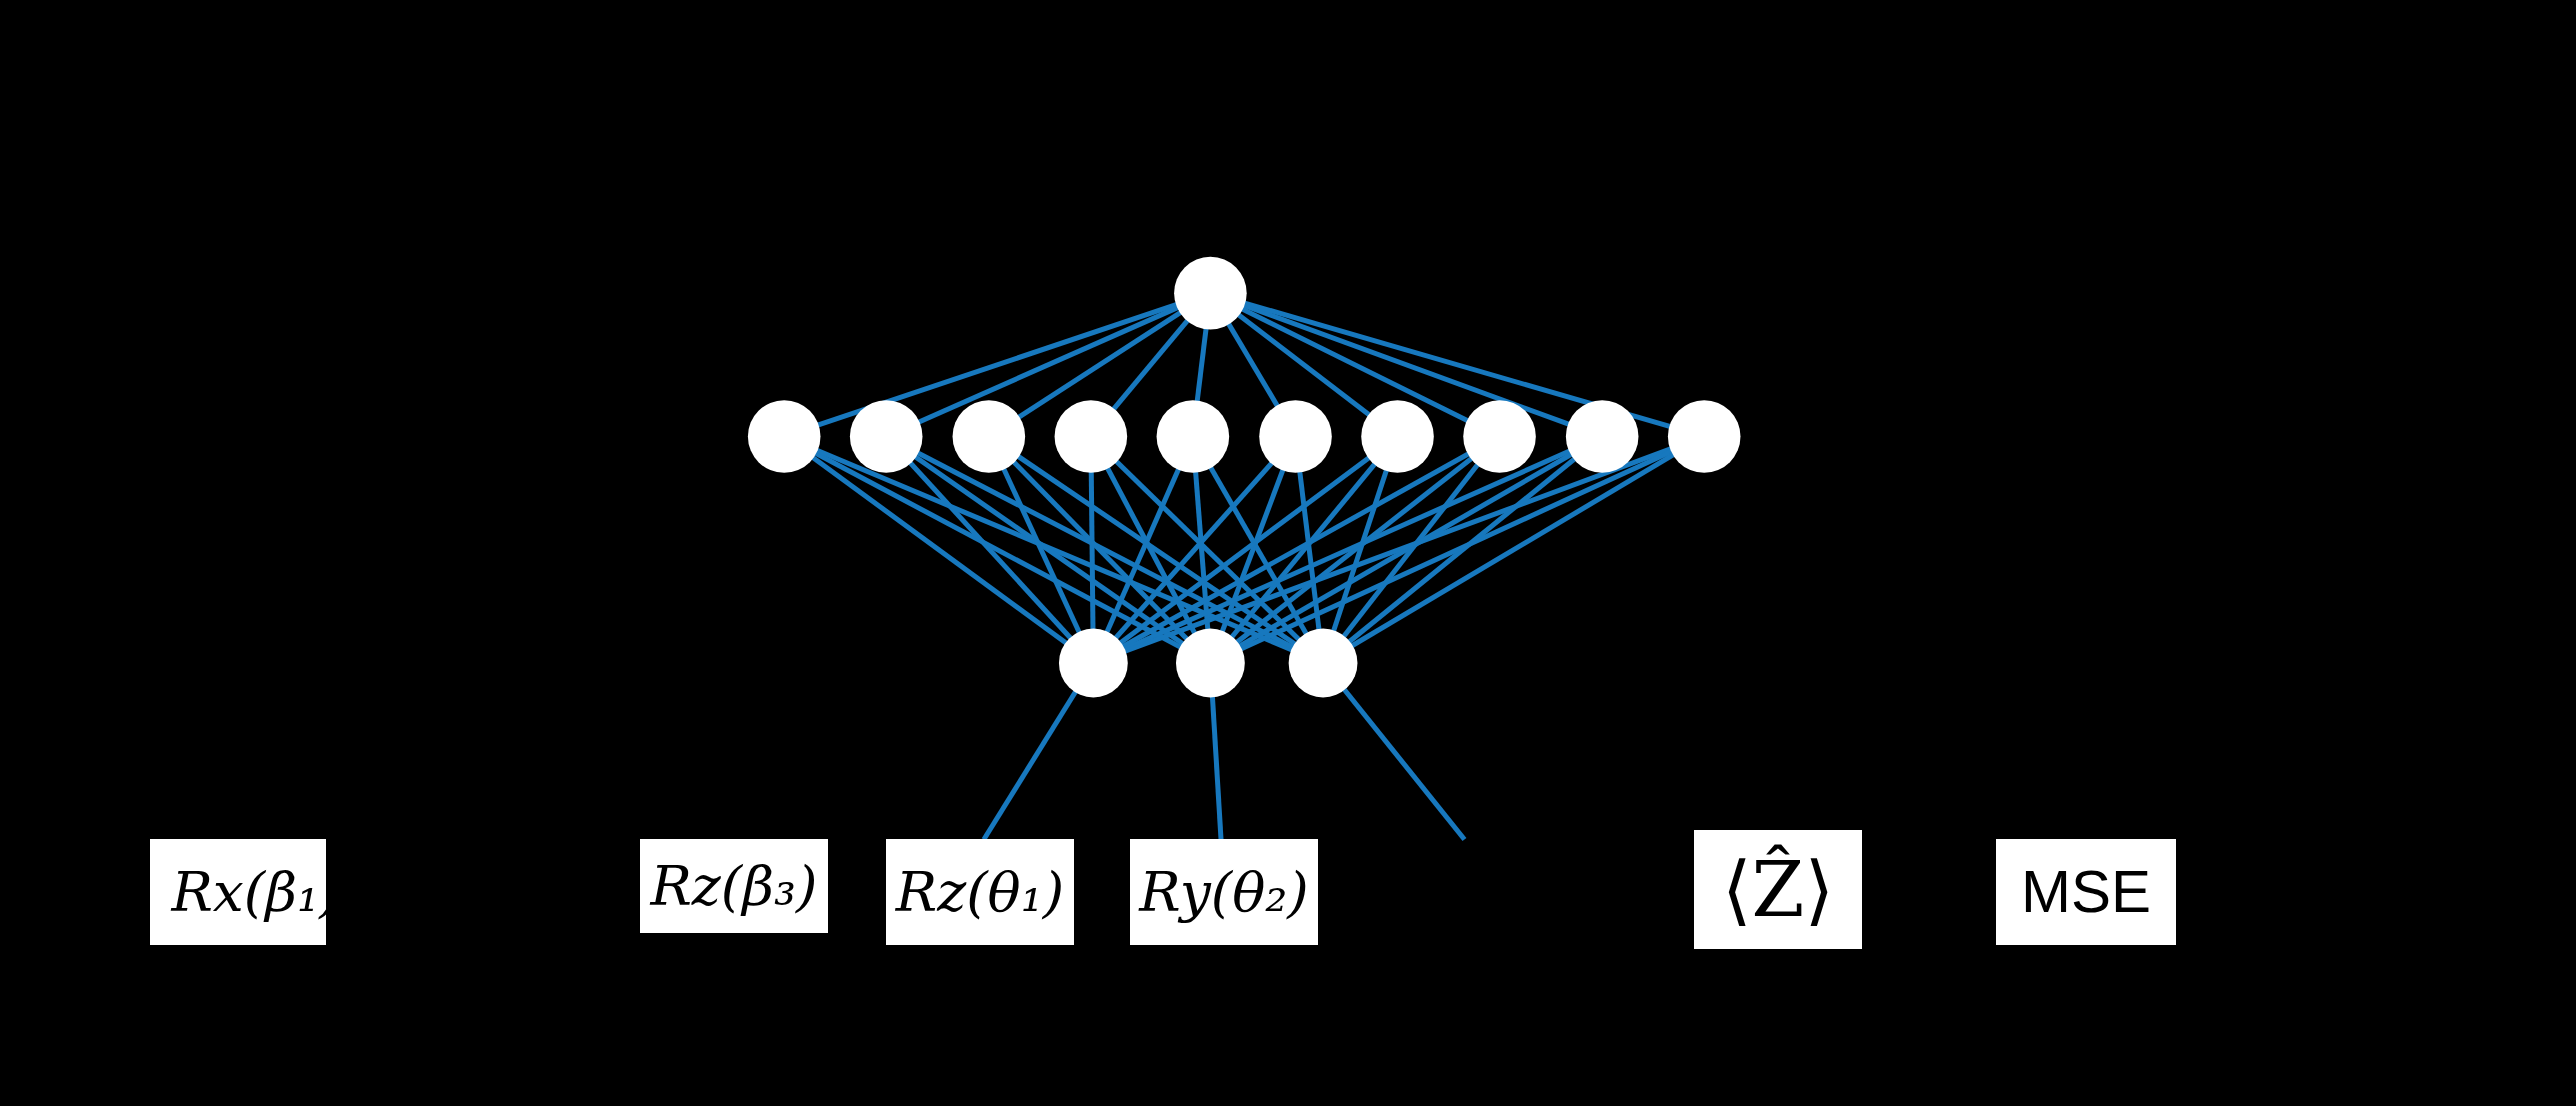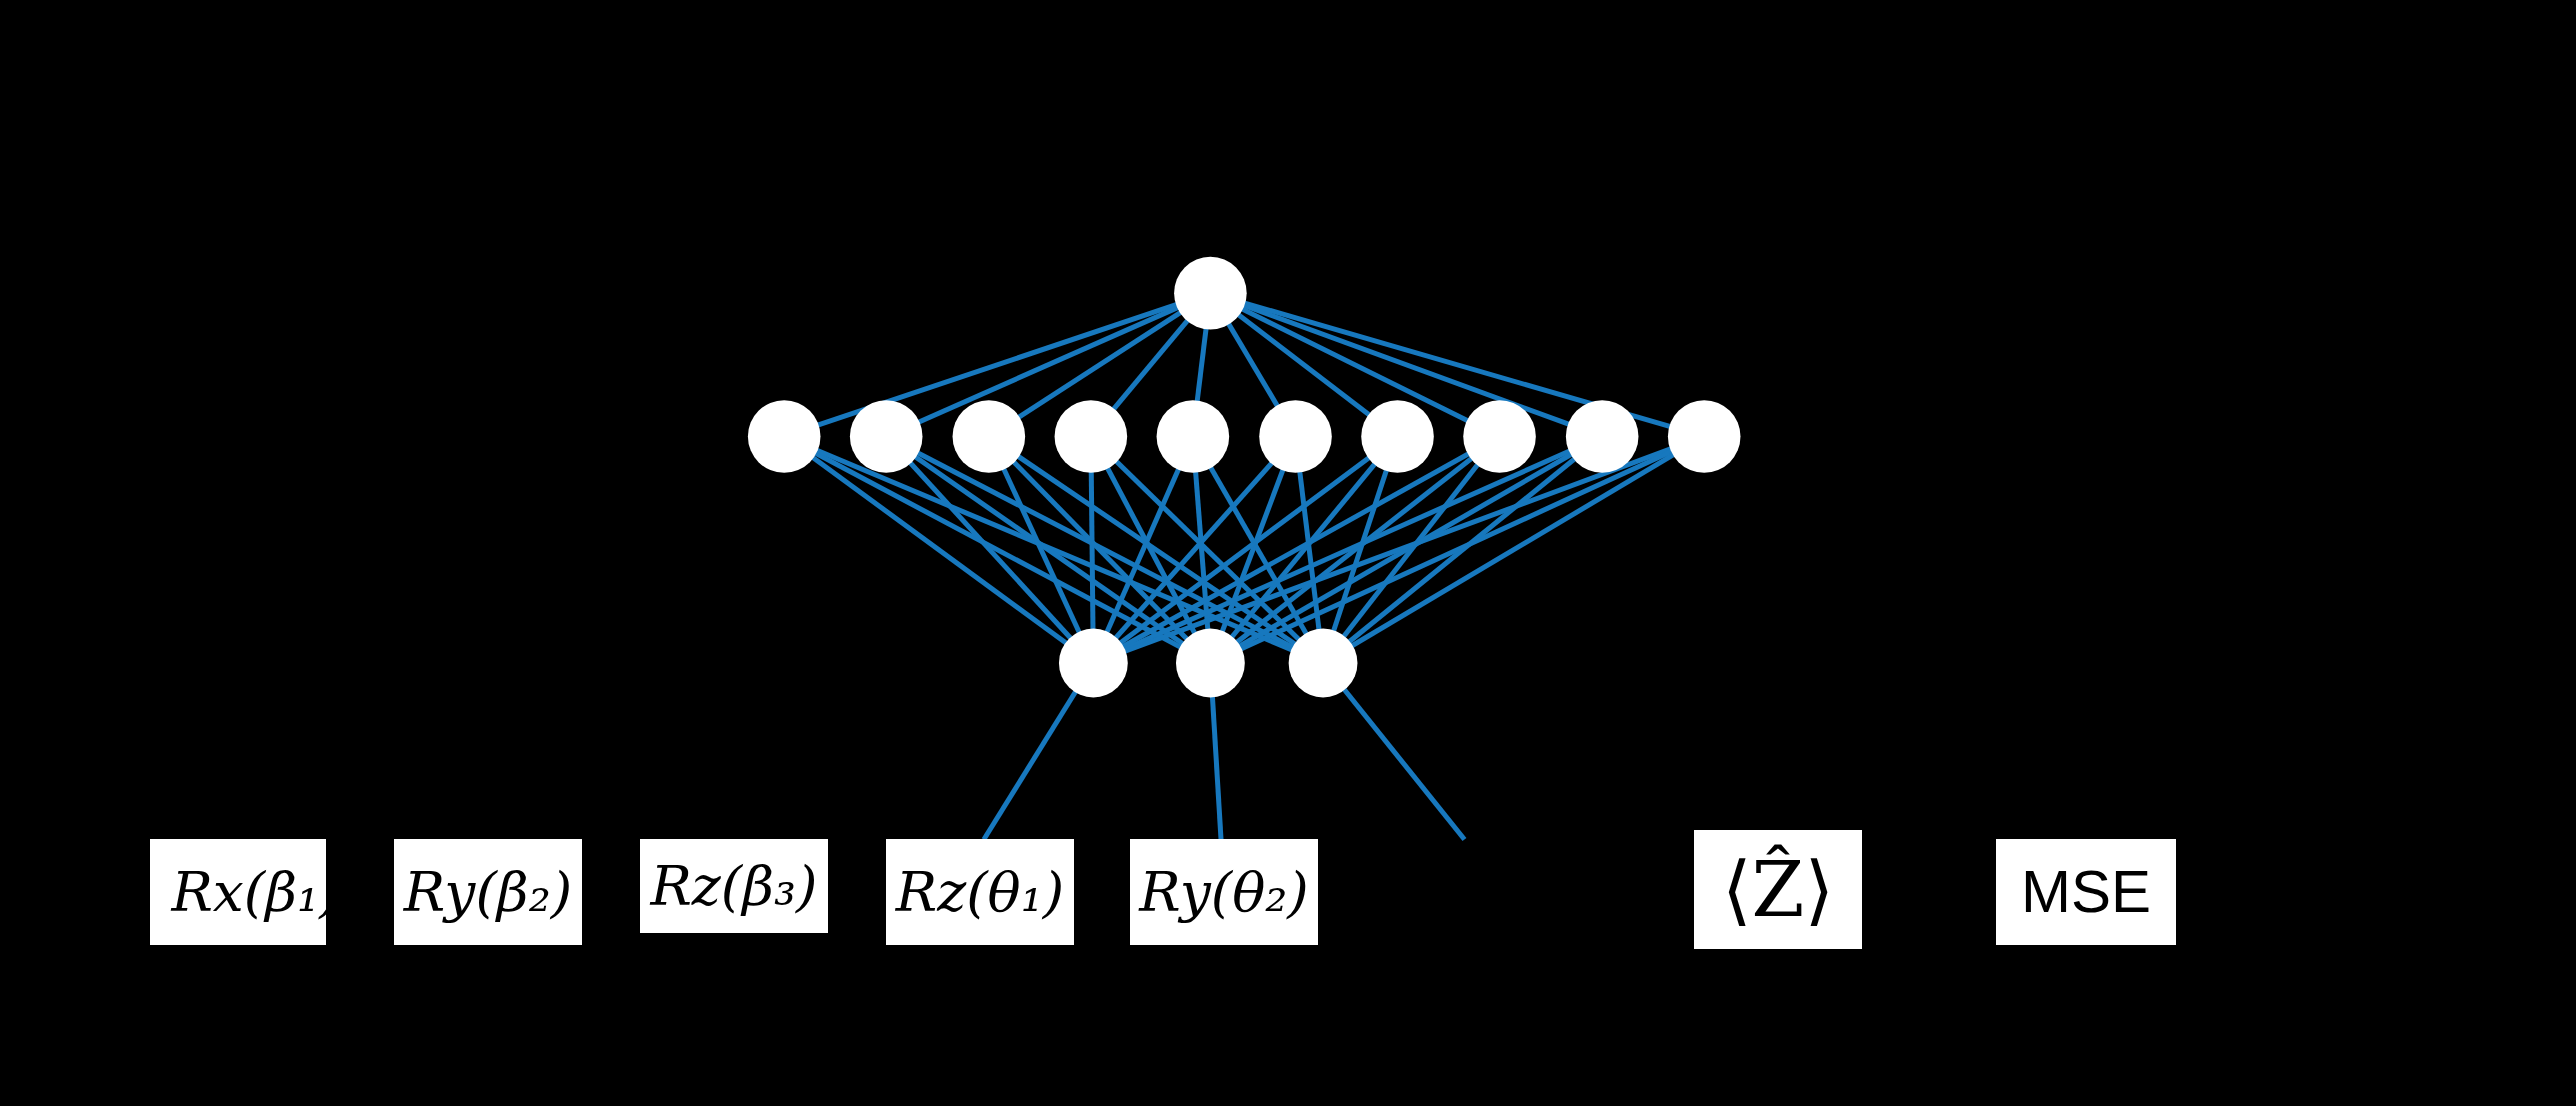--- a/index.html
+++ b/index.html
@@ -117,23 +117,20 @@
       <circle cx="2723" cy="697" r="58" fill="#ffffff"></circle>
       <circle cx="1747" cy="1059" r="55" fill="#ffffff"></circle>
       <circle cx="1934" cy="1059" r="55" fill="#ffffff"></circle>
       <circle cx="2114" cy="1059" r="55" fill="#ffffff"></circle>
     </svg>
 
   <div class="box" style="left:150px; top:839px; width:176px; height:106px;padding-left:36px;">
     <span class="gate-label">Rx(β₁)</span>
   </div>
 
-  <div class="box" style="left:394px; top:839px; width:188px; height:106px;">
-    <span class="gate-label">Ry(β₂)</span>
-  </div>
 
   <div class="box" style="left:640px; top:839px; width:188px; height:94px;">
     <span class="gate-label">Rz(β₃)</span>
   </div>
 
   <div class="box" style="left:886px; top:839px; width:188px; height:106px;text-align:right;">
     <span class="gate-label">Rz(θ₁)</span>
   </div>
 
   <div class="box" style="left:1130px; top:839px; width:188px; height:106px;">

